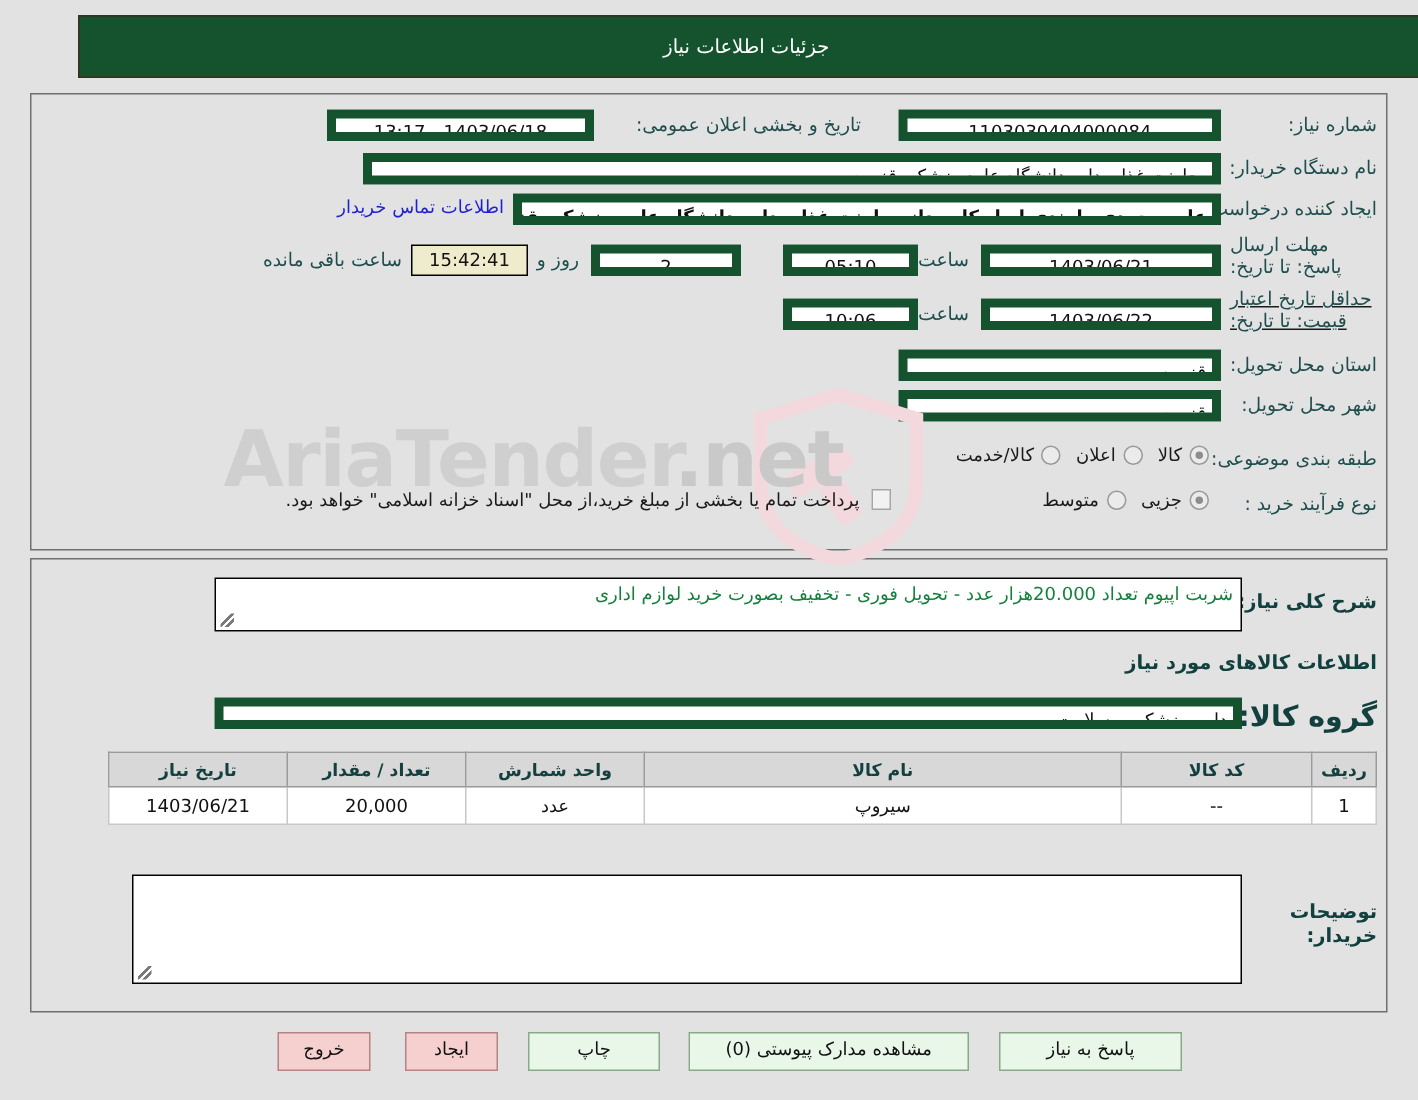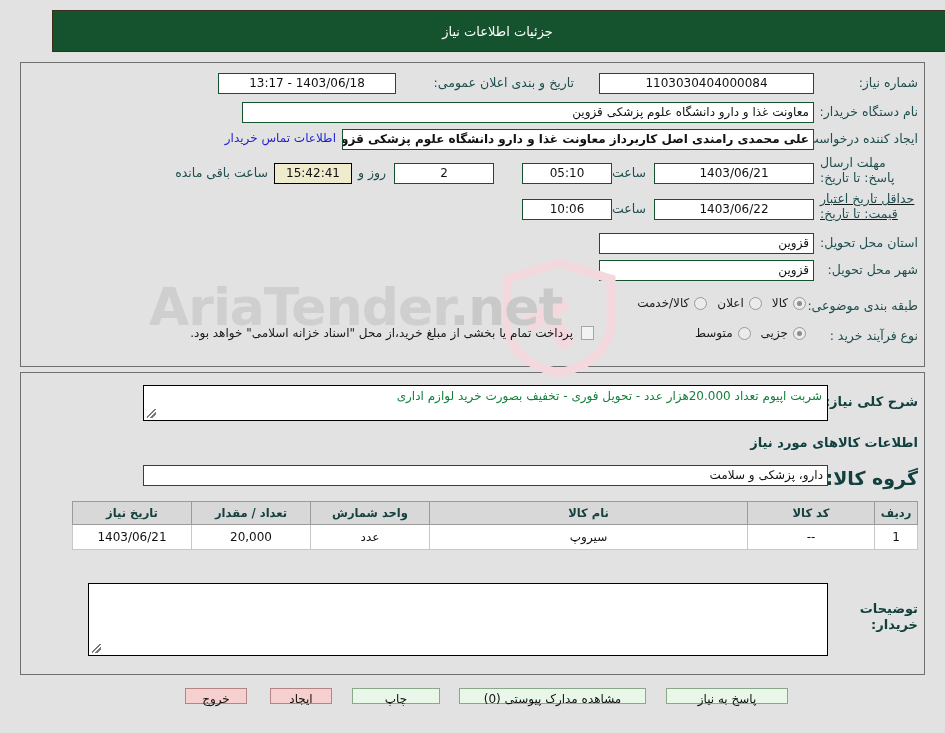--- a/index.html
+++ b/index.html
@@ -46,21 +46,21 @@
   #panel-main{left:20px;top:62px;width:905px;height:305px;}
   #panel-desc{left:20px;top:372px;width:905px;height:303px;border:1px solid #6f6f6f;}
 
   .row{position:absolute;display:flex;align-items:center;}
   .lbl{
     color:#1f4e4e;font-size:12.5px;text-align:left;
     line-height:15px;
   }
   .lbl.strong{font-weight:bold;color:#11403f;}
   .fld{
-    background:#ffffff;border:1px solid #14532d;box-sizing:border-box;
+    background:#ffffff;border:6px solid #14532d;box-sizing:border-box;
     height:21px;line-height:19px;font-size:12px;color:#111;
     padding:0 4px;text-align:center;overflow:hidden;white-space:nowrap;
   }
   .fld.rt{text-align:right;}
   .fld.yellow{background:#efeccd;border:1px solid #000;}
   .link{color:#1f1fd0;font-size:12px;cursor:pointer;white-space:nowrap;}
 
   .radio{
     width:13px;height:13px;border-radius:50%;
     border:1px solid #9a9a9a;background:#ebebeb;box-sizing:border-box;
@@ -104,21 +104,21 @@
     height:22px;padding:0 4px;text-align:center;
   }
   table.items td{
     border:1px solid #c8c8c8;background:#fff;height:24px;
     text-align:center;padding:0 4px;color:#111;font-size:12px;
   }
 
   
   .btnbar{position:absolute;left:0;top:688px;width:945px;height:30px;}
   .btn{
-    position:absolute;height:16px;line-height:20px;text-align:center;
+    position:absolute;height:26px;line-height:20px;text-align:center;
     border:1px solid #7a7a7a;font-size:12px;color:#111;cursor:pointer;
     box-sizing:border-box;
   }
   .btn.green{background:#e9f7e9;border:1px solid #8aa98a;}
   .btn.pink{background:#f6cfcf;border:1px solid #b58484;}
 </style>
 </head>
 <body>
 
 <div class="page">
@@ -127,21 +127,21 @@
     <span class="t">جزئیات اطلاعات نیاز</span>
   </div>
 
   <div class="panel" id="panel-main">
 
     <div class="row" style="right:6px;top:12px;">
       <span class="lbl">شماره نیاز:</span>
     </div>
     <div class="fld" style="position:absolute;right:110px;top:10px;width:215px;">1103030404000084</div>
     <div class="row" style="right:350px;top:12px;">
-      <span class="lbl">تاریخ و بندی اعلان عمومی:</span>
+      <span class="lbl">تاریخ و بخشی اعلان عمومی:</span>
     </div>
     <div class="fld" style="position:absolute;right:528px;top:10px;width:178px;">1403/06/18 - 13:17</div>
 
     <div class="row" style="right:6px;top:41px;">
       <span class="lbl">نام دستگاه خریدار:</span>
     </div>
     <div class="fld rt" style="position:absolute;right:110px;top:39px;width:572px;">معاونت غذا و دارو دانشگاه علوم پزشکی قزوین</div>
 
     <div class="row" style="right:6px;top:68px;">
       <span class="lbl">ایجاد کننده درخواست:</span>

